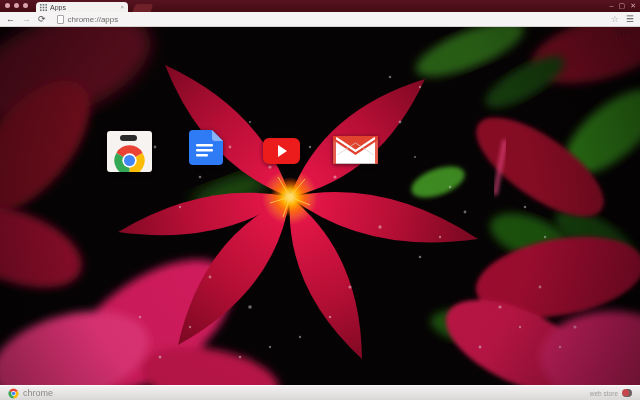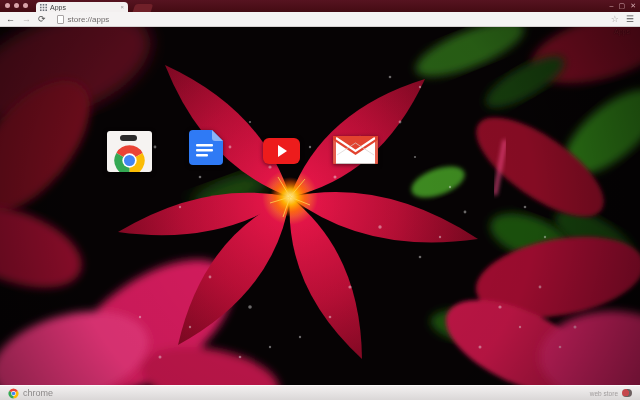--- a/index.html
+++ b/index.html
@@ -113,21 +113,21 @@
       <span>✕</span>
     </div>
   </div>
 
   <div class="toolbar">
     <span class="nav-glyph">←</span>
     <span class="nav-glyph disabled">→</span>
     <span class="nav-glyph">⟳</span>
     <div class="omnibox">
       <span class="page-ico"></span>
-      <span class="url-text">store://apps</span>
+      <span class="url-text">chrome://apps</span>
     </div>
     <span class="star">☆</span>
     <span class="menu">☰</span>
   </div>
 
   <div class="content">
 
     <svg class="scene" width="640" height="358" viewBox="0 0 640 358">
       <defs>
         <radialGradient id="flowerGrad" gradientUnits="userSpaceOnUse" cx="290" cy="170" r="215">

